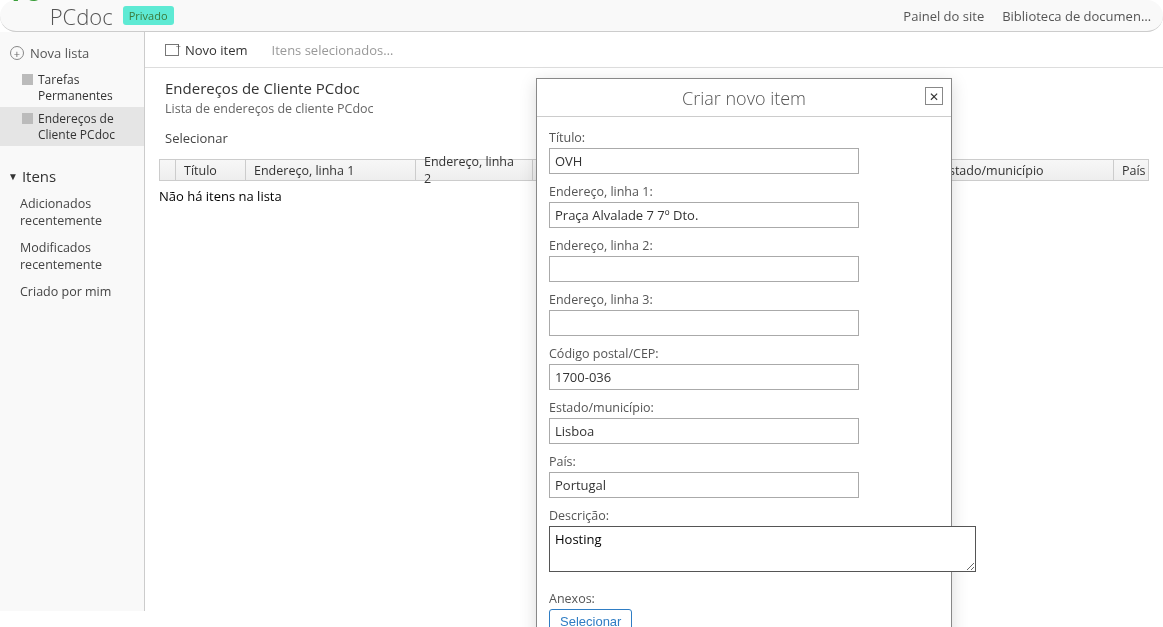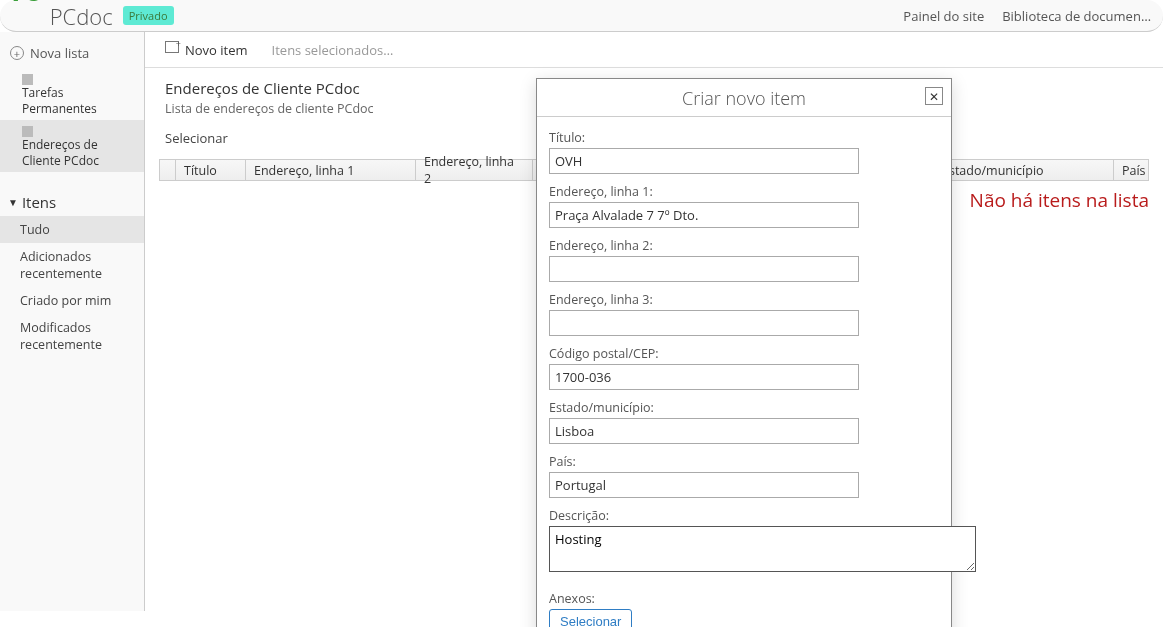--- a/index.html
+++ b/index.html
@@ -15,51 +15,51 @@
   .header-spacer { flex: 1; }
   .header-link { color: #555; font-size: 13px; margin-left: 18px; cursor: pointer; }
   
   
   .content { display: flex; height: calc(627px - 48px); }
   .sidebar { width: 145px; border-right: 1px solid #ccc; background: #f9f9f9; padding-top: 6px; }
   .sidebar-newlist { display:flex; align-items:center; color:#555; font-size:13px; padding:6px 10px; cursor:pointer; }
   .plus-circle { width:14px; height:14px; border:1px solid #888; border-radius:50%; display:inline-flex; align-items:center; justify-content:center; font-size:11px; margin-right:6px; color:#666; }
   
   .sidebar-section-title { color:#333; font-size:15px; font-weight:400; padding:6px 10px 4px; }
-  .sidebar-item { padding: 4px 10px 4px 22px; font-size: 12px; color: #333; cursor:pointer; line-height:1.3; display:flex;flex-direction:column; }
+  .sidebar-item { padding: 4px 10px 4px 22px; font-size: 12px; color: #333; cursor:pointer; line-height:1.3; display:flex; }
   .sidebar-item.active { background: #e5e5e5; }
   .sidebar-item .list-icon { width:11px; height:11px; background:#bbb; margin-right:5px; margin-top:2px; flex-shrink:0; display:inline-block; }
   .sidebar-items-header { display:flex; align-items:center; font-size:15px; padding:4px 8px; cursor:pointer; color:#333; }
   .caret { font-size:10px; margin-right:4px; }
   .sidebar-filter { padding:5px 10px 5px 20px; font-size:12.5px; color:#444; cursor:pointer; }
   .sidebar-filter.active { background:#e5e5e5; }
   
   .main { flex:1; background:#fff; }
   .main-toolbar { height:36px; border-bottom:1px solid #ddd; display:flex; align-items:center; padding:0 20px; }
-  .toolbar-btn { display:flex; align-items:flex-start; font-size:13px; color:#333; cursor:pointer; margin-right:24px; }
+  .toolbar-btn { display:flex; align-items:center; font-size:13px; color:#333; cursor:pointer; margin-right:24px; }
   .toolbar-btn.disabled { color:#999; cursor:default; }
   .newitem-icon { width:14px; height:12px; border:1px solid #777; margin-right:6px; position:relative; }
   .newitem-icon::after { content:"+"; position:absolute; top:-5px; right:-3px; font-size:9px; color:#555; }
   
   .main-header { padding: 10px 20px 6px; }
   .list-title { font-size:15px; color:#333; }
   .list-subtitle { font-size:12.5px; color:#666; margin-top:2px; }
   .select-link { font-size:13px; color:#444; margin-top:12px; display:inline-block; }
   
   .table-head { display:flex; background:linear-gradient(#f7f7f7,#eeeeee); border:1px solid #ccc; margin:6px 14px 0 14px; height:22px; align-items:center; font-size:12.5px; color:#333;}
   .th { border-right:1px solid #ccc; padding:0 8px; height:100%; display:flex; align-items:center; }
   .th.c-check{ width:16px; padding:0; }
   .th.c-title{ width:70px;}
   .th.c-addr1{ width:170px;}
   .th.c-addr2{ width:117px;}
   .th.c-gap{ flex:1; border-right:none;}
   .th.c-state{ width:180px;}
   .th.c-country{ width:34px; border-right:none;text-align:right;}
   
-  .empty-row{ padding:6px 14px; color:#b91c1c; font-size:19px;text-align:right; }
+  .empty-row{ padding:6px 14px; color:#000000; font-size:13px; }
   
   
   .modal { position:absolute; left:536px; top:78px; width:416px; background:#fff; border:1px solid #888; box-shadow:0 4px 16px rgba(0,0,0,0.15); }
   .modal-header { height:38px; border-bottom:1px solid #ccc; display:flex; align-items:center; justify-content:center; position:relative; }
   .modal-title { font-size:18px; color:#555; font-weight:300; }
   .modal-close { position:absolute; right:8px; top:8px; width:18px; height:18px; border:1px solid #888; display:flex; align-items:center; justify-content:center; font-size:12px; cursor:pointer; background:#fff; }
   .modal-body { padding: 12px 12px 4px; }
   .field-label { font-size:12.5px; color:#555; margin-bottom:2px; display:block;}
   .field-input { width:310px; border:1px solid #aaa; padding:3px 5px; font-size:13px; color:#333; font-family:inherit; margin-bottom:9px; }
   .field-textarea { width:427px; height:46px; border:1.5px solid #555; padding:3px 5px; font-size:13px; font-family:inherit; margin-bottom:10px; resize:both; }
@@ -95,24 +95,23 @@
     <div class="sidebar-item active">
       <span class="list-icon"></span>
       <span>Endereços de Cliente PCdoc</span>
     </div>
 
     <div style="height:16px"></div>
     <div class="sidebar-items-header">
       <span class="caret">▼</span>
       <span>Itens</span>
     </div>
-    <div class="sidebar-filter active">Tudo</div>
     <div class="sidebar-filter">Adicionados recentemente</div>
+    <div class="sidebar-filter">Modificados recentemente</div>
     <div class="sidebar-filter">Criado por mim</div>
-    <div class="sidebar-filter">Modificados recentemente</div>
   </div>
 
   <div class="main">
     <div class="main-toolbar">
       <div class="toolbar-btn">
         <span class="newitem-icon"></span>
         <span>Novo item</span>
       </div>
       <div class="toolbar-btn disabled">Itens selecionados…</div>
     </div>

